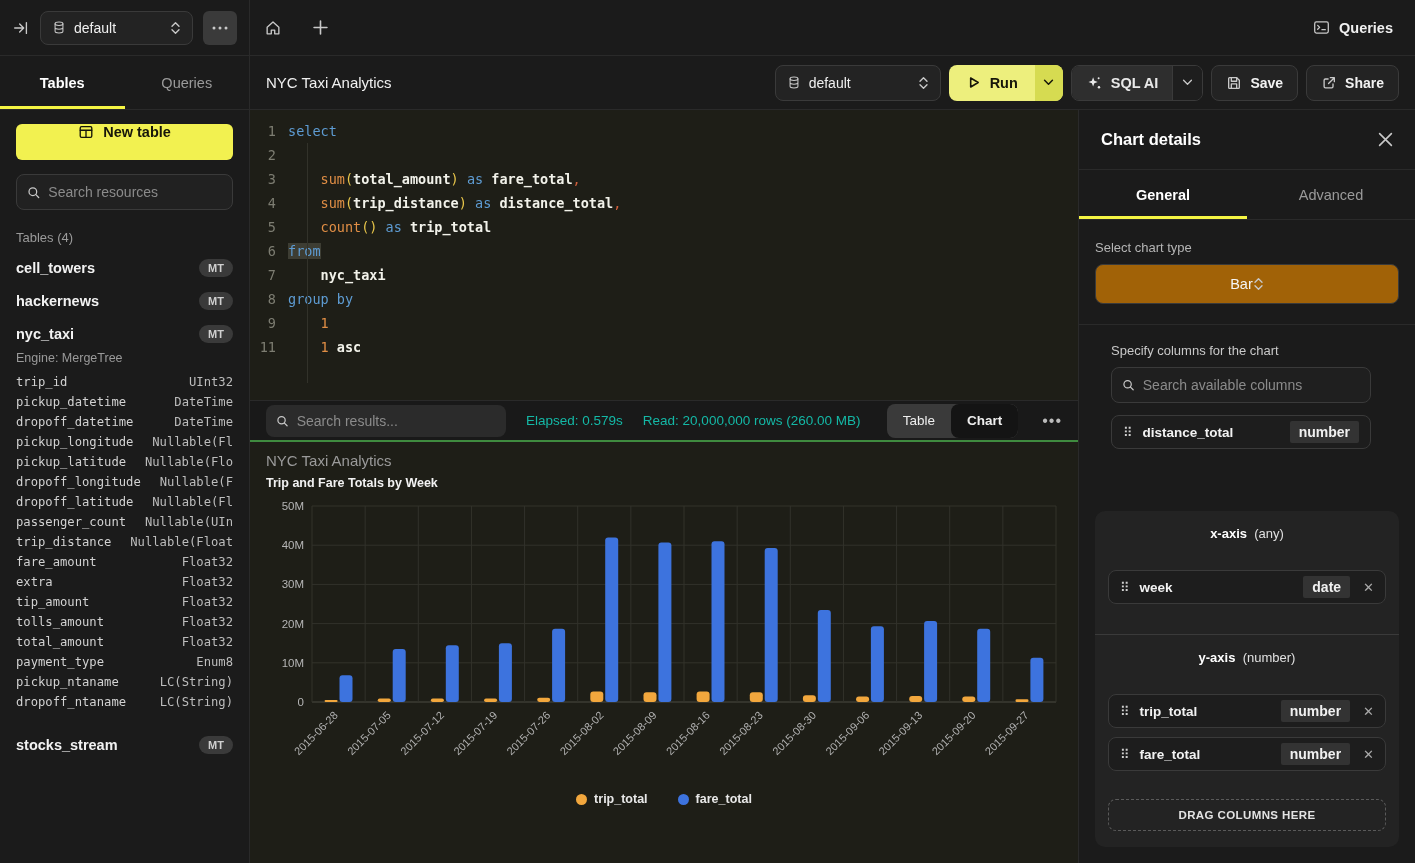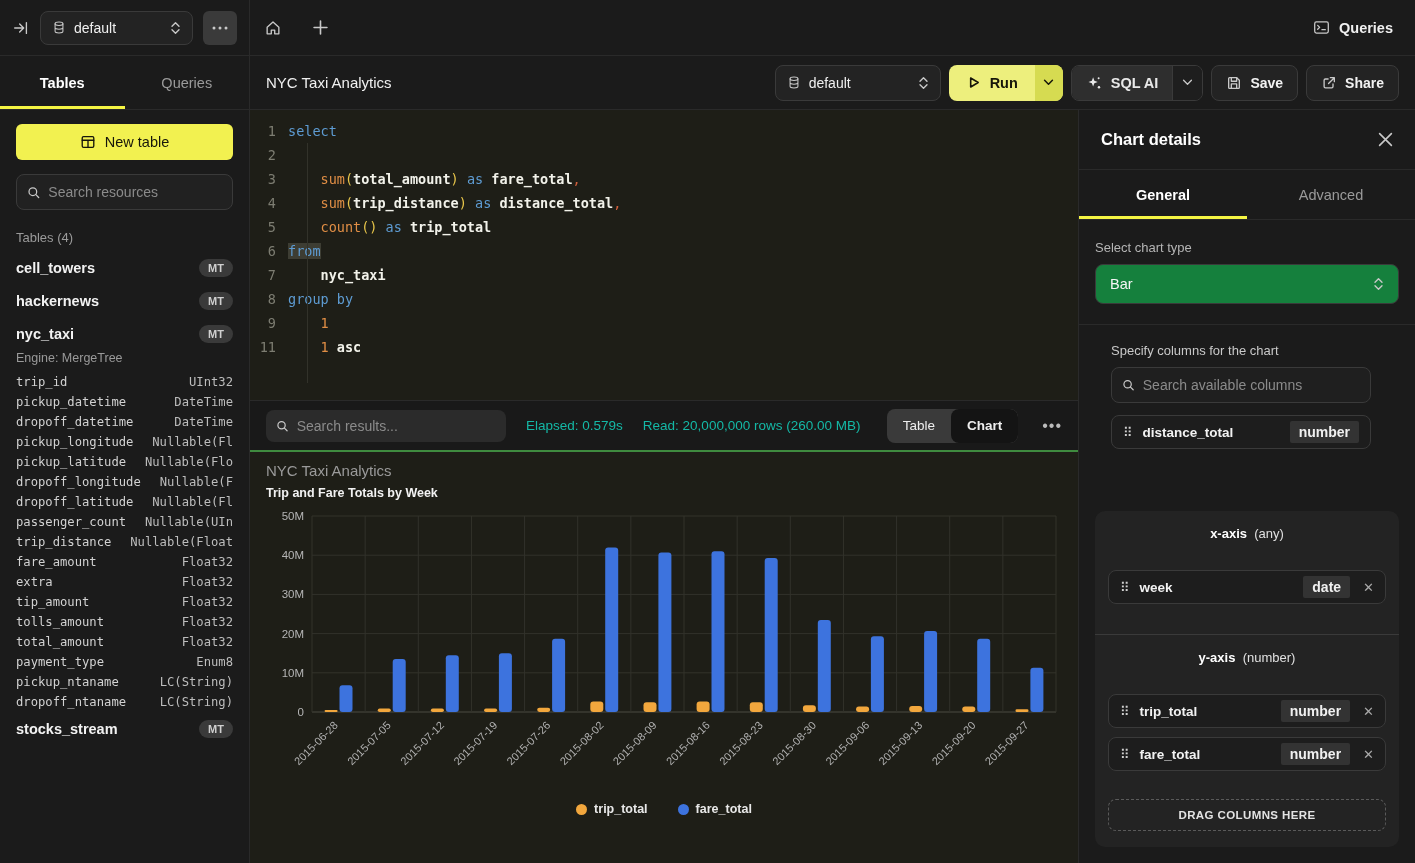--- a/index.html
+++ b/index.html
@@ -54,50 +54,50 @@
   .split-main{display:flex;align-items:center;gap:9px;padding:0 14px;background:#2e2e2e;font-weight:600;font-size:14.5px}
   .split-caret{width:30px;background:#1e1e1e;border-left:1px solid var(--border2);display:flex;align-items:center;justify-content:center}
 
   
   .content{flex:1;display:flex;min-height:0}
 
   
   .sidebar{width:250px;flex:none;border-right:1px solid var(--border);background:#1b1b1b;
     padding:14px 16px 0;overflow:hidden;display:flex;flex-direction:column}
   .newtable-btn{width:100%;height:36px;background:#F2F150;color:#16160a;border:none;border-radius:6px;
-    font-weight:400;font-size:14.5px;display:flex;align-items:center;justify-content:center;gap:9px;cursor:pointer}
+    font-weight:700;font-size:14.5px;display:flex;justify-content:center;gap:9px;cursor:pointer}
   .newtable-btn .ic{stroke:#16160a}
   .search-box{margin-top:14px;height:36px;border:1px solid var(--border2);background:#212121;border-radius:8px;
     display:flex;align-items:center;gap:8px;padding:0 10px}
   .section-label{margin:20px 0 6px;color:#9a9a9a;font-size:13px}
   .table-row{display:flex;align-items:center;justify-content:space-between;height:33px;cursor:pointer}
   .t-name{font-size:14.5px;font-weight:600;color:#f2f2f2}
   .badge-mt{background:#3a3a3a;color:#cfcfcf;font-size:11px;font-weight:700;padding:3px 9px;border-radius:10px}
   .engine{color:#9a9a9a;font-size:12.5px;margin:1px 0 7px}
   .col-row{display:flex;justify-content:space-between;font-family:"DejaVu Sans Mono",monospace;
     font-size:12.2px;line-height:20px}
   .c-n{color:#d2d2d2}.c-t{color:#bdbdbd;white-space:nowrap;overflow:hidden}
-  .cols{margin-bottom:0}
+  .cols{margin-bottom:16px}
 
   
   .center{flex:1;display:flex;flex-direction:column;min-width:0;background:#1e1e17}
   .editor{height:290px;flex:none;padding:9px 0 0;font-family:"DejaVu Sans Mono",monospace;
     font-size:13.5px;line-height:24px;position:relative;overflow:hidden}
   .editor::before{content:"";position:absolute;left:57px;top:33px;height:240px;width:1px;background:#32322a}
   .code-line{display:flex}
   .gutter{width:38px;flex:none;text-align:right;padding-right:12px;color:#7d7d72}
   .code{white-space:pre}
   .tk-kw{color:#5E9CD3}.tk-kwhl{color:#5E9CD3;background:#3d3d33}
   .tk-fn{color:#E08E45}.tk-num{color:#E08E45}
   .tk-paren{color:#E7C54A}
   .tk-id{color:#F2F2EA;font-weight:700}
   .tk-punc{color:#D4603C}.tk-plain{color:#ddd}
 
   
-  .results-bar{height:50px;flex:none;background:#191919;border-top:1px solid var(--border);
+  .results-bar{height:40px;flex:none;background:#191919;border-top:1px solid var(--border);
     display:flex;align-items:center;padding:0 16px;gap:20px}
   .results-search{width:240px;height:32px;background:#2b2b2b;border-radius:8px;display:flex;
     align-items:center;gap:8px;padding:0 10px;flex:none}
   .meta{color:#14b8a6;font-size:13.5px;white-space:nowrap}
   .seg{margin-left:auto;display:flex;background:#3a3a3a;border-radius:8px;overflow:hidden;height:34px}
   .seg-item{padding:0 16px;display:flex;align-items:center;font-size:13.5px;color:#eee;cursor:pointer}
   .seg-item.active{background:#141414;font-weight:700;border-radius:8px}
   .dots-btn{color:#bbb;font-size:16px;letter-spacing:1px;margin-left:4px;cursor:pointer;background:none;border:none}
 
   
@@ -114,22 +114,22 @@
     display:flex;flex-direction:column;min-height:0}
   .rp-header{height:60px;flex:none;display:flex;align-items:center;justify-content:space-between;
     padding:0 22px;border-bottom:1px solid var(--border)}
   .rp-title{font-size:16.5px;font-weight:700;color:#fff}
   .rp-close{color:#d0d0d0;cursor:pointer;background:none;border:none;display:flex}
   .rp-tabs{height:50px;flex:none;display:flex;border-bottom:1px solid var(--border)}
   .rp-tab{flex:1;display:flex;align-items:center;justify-content:center;font-size:14.5px;color:#9a9a9a;cursor:pointer}
   .rp-tab.active{color:#fff;font-weight:600;box-shadow:inset 0 -3px 0 var(--accent)}
   .rp-body{flex:1;display:flex;flex-direction:column;padding:20px 16px 16px;min-height:0;overflow:hidden}
   .rp-label{color:#b5b5b5;font-size:13px;margin-bottom:9px}
-  .rp-select{height:40px;border:1px solid var(--border2);background:#15803d;border-radius:8px;display:flex;
-    align-items:center;justify-content:space-between;padding:0 14px;font-size:14.5px;color:#f5f5f5;cursor:pointer}
+  .rp-select{height:40px;border:1px solid var(--border2);background:#a16207;border-radius:8px;display:flex;
+    align-items:center;justify-content:center;padding:0 14px;font-size:14.5px;color:#f5f5f5;cursor:pointer}
   .rp-divider{border:none;border-top:1px solid var(--border);margin:20px -16px 18px}
   .rp-indent{margin-left:16px;width:260px;display:flex;flex-direction:column}
   .rp-search{height:36px;border:1px solid var(--border2);border-radius:8px;background:#1f1f1f;
     display:flex;align-items:center;gap:8px;padding:0 10px;margin-bottom:12px}
   .chip{height:34px;border:1px solid var(--border2);border-radius:8px;background:#1d1d1d;display:flex;
     align-items:center;gap:10px;padding:0 11px;font-size:13.5px;cursor:grab}
   .chip .drag{color:#cfcfcf;font-size:13px;line-height:1}
   .chip .chip-name{font-weight:700;color:#f2f2f2;flex:1;text-align:left}
   .chip-badge{background:#333;border-radius:2px;padding:3px 9px;font-size:14px;font-weight:700;color:#f0f0f0}
   .chip-x{color:#aaa;font-size:13px;cursor:pointer;background:none;border:none;padding:0 0 0 3px}

